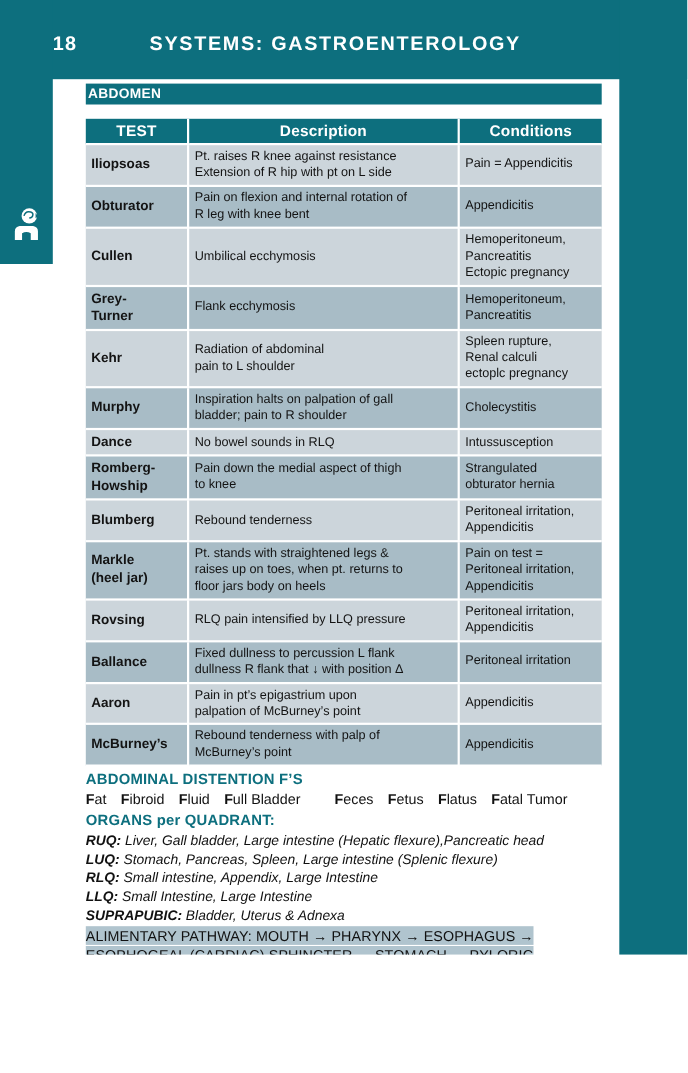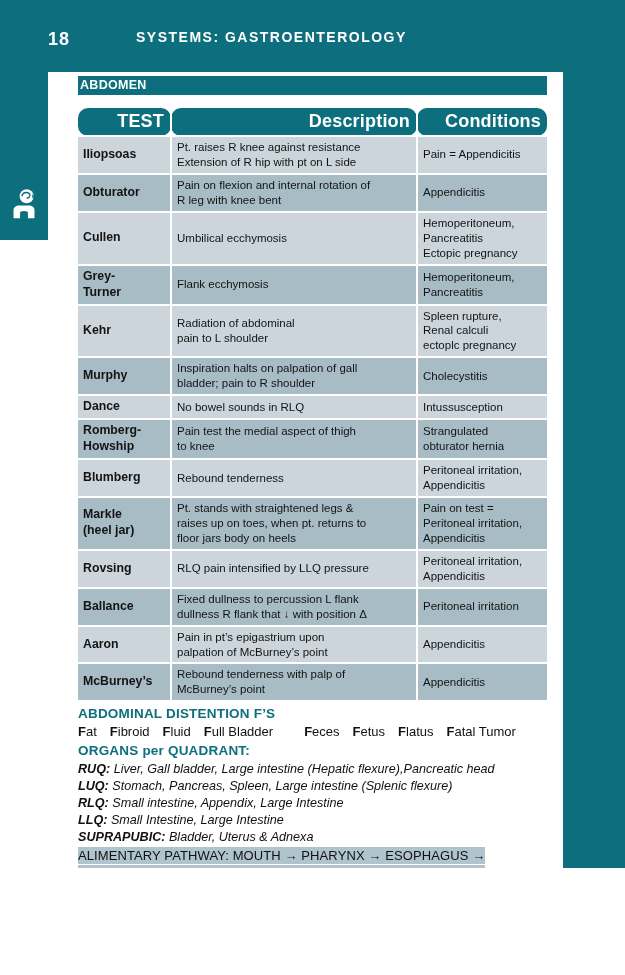--- a/index.html
+++ b/index.html
@@ -7,29 +7,29 @@
         font-family:"Liberation Sans","DejaVu Sans",sans-serif;color:#111;}
   
   .top-band{position:absolute;left:0;top:0;width:625px;height:72px;background:#0d6f7e;}
   .right-strip{position:absolute;top:0;right:0;width:62px;height:975px;background:#0d6f7e;}
   .left-tab{position:absolute;left:0;top:0;width:48px;height:240px;background:#0d6f7e;}
   .left-tab .tab-icon{position:absolute;left:10px;top:188px;}
   
   .page-num{position:absolute;left:48px;top:29px;color:#fff;font-weight:bold;
             font-size:18px;letter-spacing:1px;}
   .page-title{position:absolute;left:136px;top:29px;color:#fff;font-weight:bold;
-              font-size:14px;letter-spacing:1.5px;}
+              font-size:18px;letter-spacing:1.5px;}
   
   .content{position:absolute;left:78px;top:76px;width:469px;}
   .section-bar{background:#0d6f7e;color:#fff;font-weight:bold;font-size:12.5px;
                height:19px;line-height:19px;padding-left:2px;letter-spacing:.3px;}
   
   table.tests{border-collapse:collapse;margin-top:13px;width:469px;table-layout:fixed;}
-  table.tests th{background:#0d6f7e;color:#fff;font-weight:bold;font-size:18px;
-                 text-align:right;padding:3px 6px;letter-spacing:.2px;border-radius:10px;}
+  table.tests th{background:#0d6f7e;color:#fff;font-weight:bold;font-size:14px;
+                 text-align:center;padding:3px 6px;letter-spacing:.2px;}
   table.tests th,table.tests td{border-right:2px solid #fff;border-bottom:2px solid #fff;
                                 vertical-align:middle;}
   table.tests th:last-child,table.tests td:last-child{border-right:none;}
   table.tests td{font-size:11.5px;line-height:1.3;padding:3px 5px;white-space:pre-line;
                  color:#131313;}
   table.tests td.test-name{font-weight:bold;font-size:12.3px;}
   col.c-test{width:93px;} col.c-desc{width:246px;} col.c-cond{width:130px;}
   tr.shade-light td{background:#ccd5db;}
   tr.shade-dark td{background:#a8bcc6;}
   
@@ -128,21 +128,21 @@
             <td>Cholecystitis</td>
           </tr>
           <tr class="shade-light">
             <td class="test-name">Dance</td>
             <td>No bowel sounds in RLQ</td>
             <td>Intussusception</td>
           </tr>
           <tr class="shade-dark">
             <td class="test-name">Romberg-
 Howship</td>
-            <td>Pain test the medial aspect of thigh
+            <td>Pain down the medial aspect of thigh
 to knee</td>
             <td>Strangulated
 obturator hernia</td>
           </tr>
           <tr class="shade-light">
             <td class="test-name">Blumberg</td>
             <td>Rebound tenderness</td>
             <td>Peritoneal irritation,
 Appendicitis</td>
           </tr>

